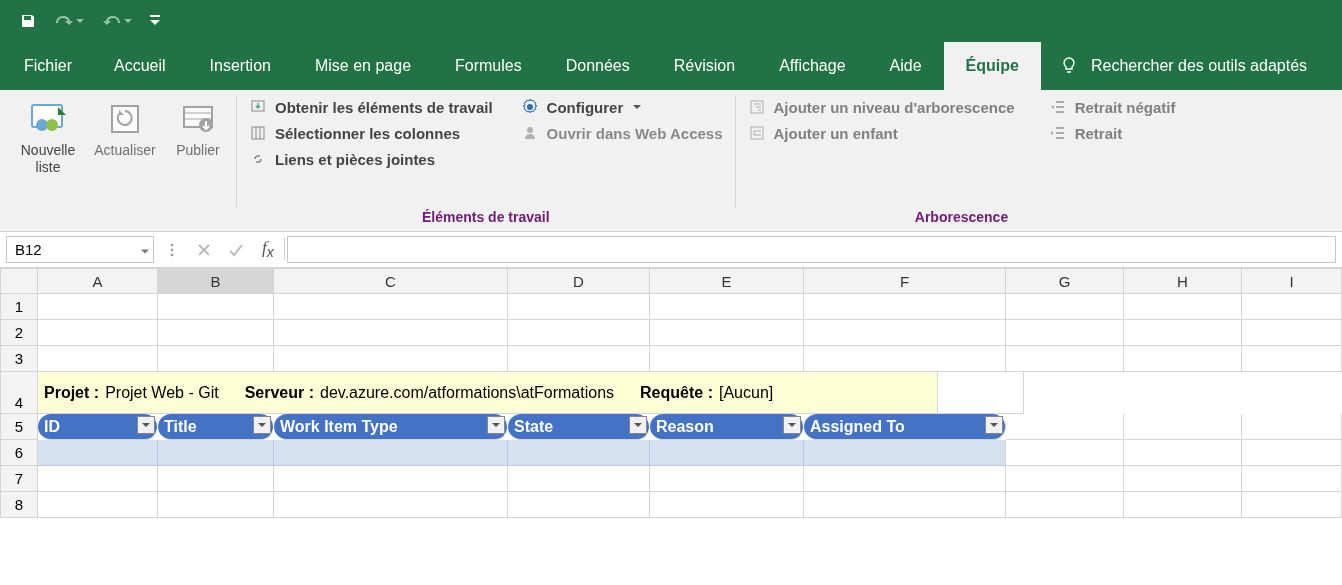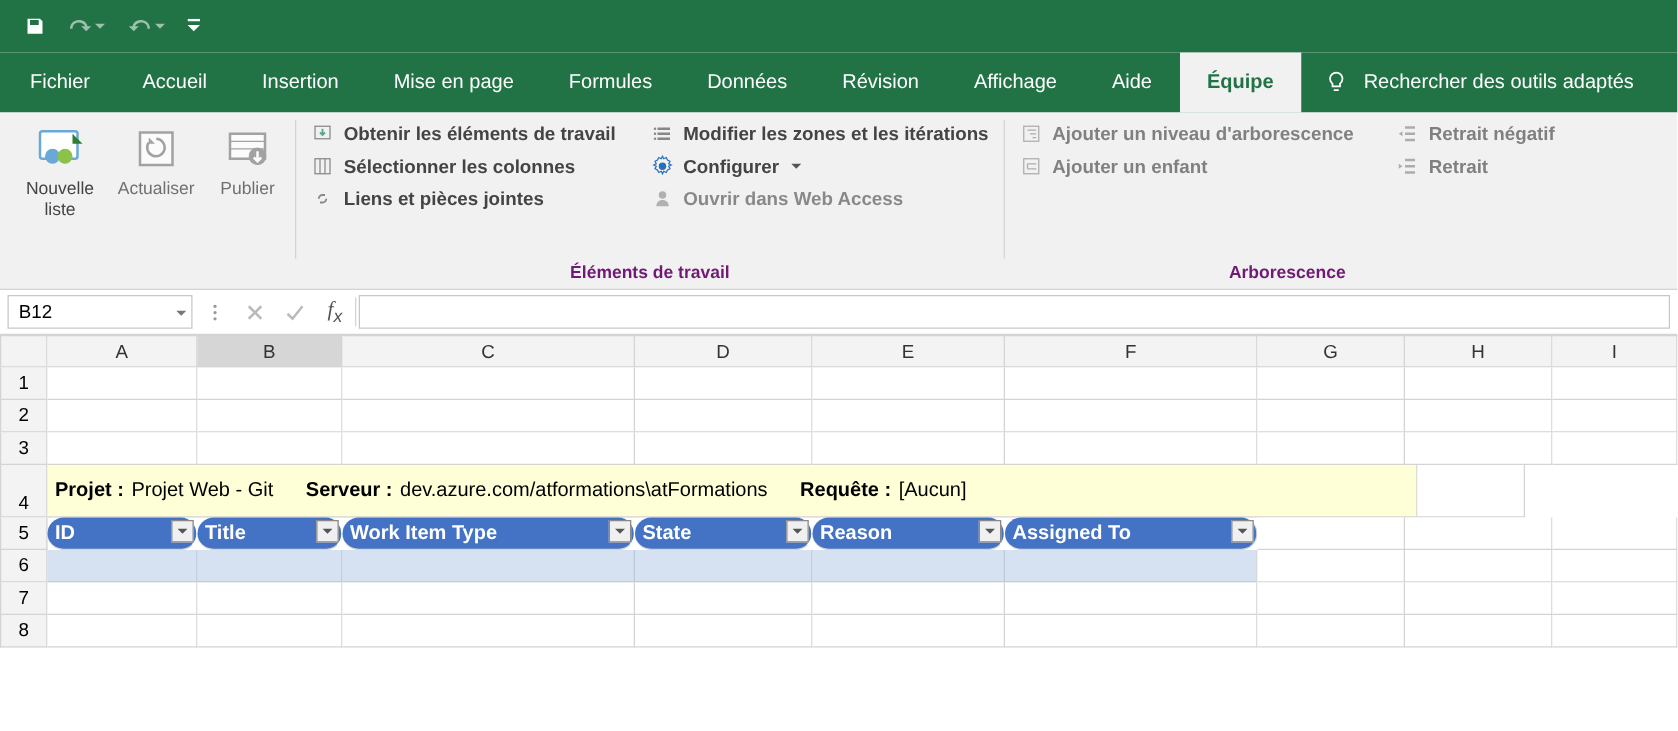--- a/index.html
+++ b/index.html
@@ -195,33 +195,20 @@
               <svg width="16" height="16" viewBox="0 0 16 16">
                 <path d="M5 8a3 3 0 0 1 3-3h2M11 8a3 3 0 0 1-3 3H6" fill="none" stroke="#888" stroke-width="1.5"></path>
               </svg>
             </span>
             <span>Liens et pièces jointes</span>
           </div>
       </div>
       <div class="cmd-col" style="margin-left:12px">
         <div class="cmd">
             <span class="ci">
-              <svg width="16" height="16" viewBox="0 0 16 16">
-                <line x1="4" y1="4" x2="14" y2="4" stroke="#888" stroke-width="2"></line>
-                <line x1="4" y1="8" x2="14" y2="8" stroke="#888" stroke-width="2"></line>
-                <line x1="4" y1="12" x2="14" y2="12" stroke="#888" stroke-width="2"></line>
-                <circle cx="2" cy="4" r="1" fill="#888"></circle>
-                <circle cx="2" cy="8" r="1" fill="#888"></circle>
-                <circle cx="2" cy="12" r="1" fill="#888"></circle>
-              </svg>
-            </span>
-            <span>Modifier les zones et les itérations</span>
-          </div>
-        <div class="cmd">
-            <span class="ci">
               <svg width="18" height="18" viewBox="0 0 18 18">
                 <circle cx="9" cy="9" r="3" fill="#2a6fbf"></circle>
                 <path d="M9 1l1 2 2-1 1 2 2 1-1 2 2 1-2 1 1 2-2 1-1 2-2-1-1 2-1-2-2 1-1-2-2-1 1-2-2-1 2-1-1-2 2-1 1-2 2 1z" fill="none" stroke="#2a6fbf" stroke-width="1"></path>
               </svg>
             </span>
             <span>Configurer</span>
             <svg class="tri" viewBox="0 0 8 8" style="margin-left:2px">
               <path d="M0 2l4 4 4-4z" fill="#555"></path>
             </svg>
           </div>
@@ -376,21 +363,21 @@
       <div class="cell col-D"></div>
       <div class="cell col-E"></div>
       <div class="cell col-F"></div>
       <div class="cell col-G"></div>
       <div class="cell col-H"></div>
       <div class="cell col-I"></div>
   </div>
 
   <div class="gridrow tall">
     <div class="rowhead" style="align-items:flex-end;padding-bottom:2px">4</div>
-    <div class="info-band" style="width:1096px">
+    <div class="info-band" style="width:900px">
       <b>Projet :</b>
       <span>Projet Web - Git</span>
       <span style="width:14px"></span>
       <b>Serveur :</b>
       <span>dev.azure.com/atformations\atFormations</span>
       <span style="width:14px"></span>
       <b>Requête :</b>
       <span>[Aucun]</span>
     </div>
     <div class="cell col-I" style="width:86px"></div>

